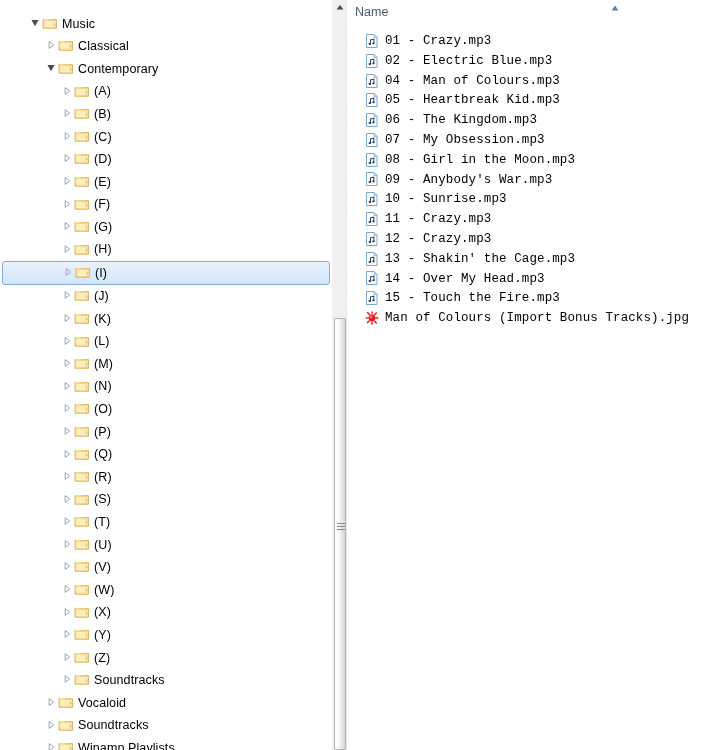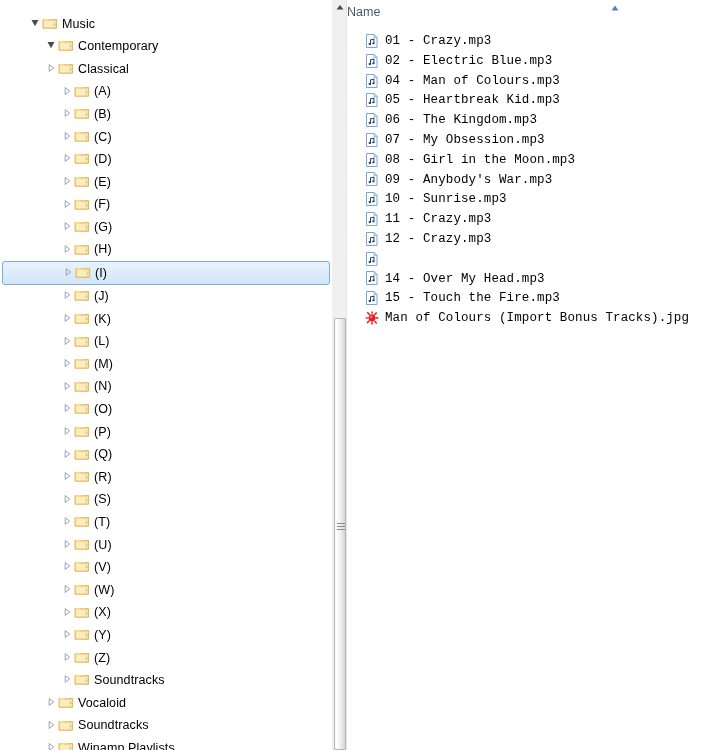--- a/index.html
+++ b/index.html
@@ -152,21 +152,21 @@
     overflow: hidden;
   }
   #column-header {
     position: relative;
     height: 25px;
     width: 373px;
     background: #ffffff;
   }
   #col-name {
     position: absolute;
-    left: 0;
+    left: 8px;
     top: 5px;
     font-size: 12.5px;
     color: #4a5a6a;
   }
   #sort-indicator {
     position: absolute;
     left: 262px;
     top: 1px;
     width: 12px;
     height: 8px;
@@ -212,41 +212,41 @@
             </svg></span><span class="folder-icon"><svg width="16" height="16" viewBox="0 0 16 16">
               <path d="M1 4.2 L1 13.2 L13.4 13.2 L13.4 4.2 Z" fill="#f0c064"></path>
               <path d="M1 4.2 L1 13.2 L13.4 13.2 L13.4 5.4 L6.6 5.4 L5.4 4.2 Z" fill="#fbdd92"></path>
               <path d="M2.2 6.0 L12.4 6.0 L12.4 12.6 L2.2 12.6 Z" fill="#fdeec0"></path>
               <path d="M11.6 4.6 L14.6 4.6 L14.6 13.4 L11.6 13.4 Z" fill="#f3cd7a"></path>
               <path d="M12.0 5.0 L14.2 5.0 L14.2 13.0 L12.0 13.0 Z" fill="#fae2a2"></path>
               <circle cx="12.6" cy="9.2" r="0.75" fill="#7fc5d8"></circle>
               <path d="M1 4.2 L1 13.2 L14.6 13.2 L14.6 4.6 L11.6 4.6" fill="none" stroke="#d8a94a" stroke-width="0.8"></path>
             </svg></span><span class="tree-label">Music</span></div>
         <div class="tree-row lvl2"><span class="twisty"><svg width="10" height="10" viewBox="0 0 10 10">
+              <path d="M3.2 1.6 L7.6 5.0 L3.2 8.4 Z" fill="none" stroke="#9aa3ab" stroke-width="1"></path>
+            </svg></span><span class="folder-icon"><svg width="16" height="16" viewBox="0 0 16 16">
+              <path d="M1 4.2 L1 13.2 L13.4 13.2 L13.4 4.2 Z" fill="#f0c064"></path>
+              <path d="M1 4.2 L1 13.2 L13.4 13.2 L13.4 5.4 L6.6 5.4 L5.4 4.2 Z" fill="#fbdd92"></path>
+              <path d="M2.2 6.0 L12.4 6.0 L12.4 12.6 L2.2 12.6 Z" fill="#fdeec0"></path>
+              <path d="M11.6 4.6 L14.6 4.6 L14.6 13.4 L11.6 13.4 Z" fill="#f3cd7a"></path>
+              <path d="M12.0 5.0 L14.2 5.0 L14.2 13.0 L12.0 13.0 Z" fill="#fae2a2"></path>
+              <circle cx="12.6" cy="9.2" r="0.75" fill="#7fc5d8"></circle>
+              <path d="M1 4.2 L1 13.2 L14.6 13.2 L14.6 4.6 L11.6 4.6" fill="none" stroke="#d8a94a" stroke-width="0.8"></path>
+            </svg></span><span class="tree-label">Classical</span></div>
+        <div class="tree-row lvl2"><span class="twisty"><svg width="10" height="10" viewBox="0 0 10 10">
               <path d="M1.5 2 L8.5 2 L5 8.2 Z" fill="#4a4a4a"></path>
             </svg></span><span class="folder-icon"><svg width="16" height="16" viewBox="0 0 16 16">
               <path d="M1 4.2 L1 13.2 L13.4 13.2 L13.4 4.2 Z" fill="#f0c064"></path>
               <path d="M1 4.2 L1 13.2 L13.4 13.2 L13.4 5.4 L6.6 5.4 L5.4 4.2 Z" fill="#fbdd92"></path>
               <path d="M2.2 6.0 L12.4 6.0 L12.4 12.6 L2.2 12.6 Z" fill="#fdeec0"></path>
               <path d="M11.6 4.6 L14.6 4.6 L14.6 13.4 L11.6 13.4 Z" fill="#f3cd7a"></path>
               <path d="M12.0 5.0 L14.2 5.0 L14.2 13.0 L12.0 13.0 Z" fill="#fae2a2"></path>
               <circle cx="12.6" cy="9.2" r="0.75" fill="#7fc5d8"></circle>
               <path d="M1 4.2 L1 13.2 L14.6 13.2 L14.6 4.6 L11.6 4.6" fill="none" stroke="#d8a94a" stroke-width="0.8"></path>
             </svg></span><span class="tree-label">Contemporary</span></div>
-        <div class="tree-row lvl2"><span class="twisty"><svg width="10" height="10" viewBox="0 0 10 10">
-              <path d="M3.2 1.6 L7.6 5.0 L3.2 8.4 Z" fill="none" stroke="#9aa3ab" stroke-width="1"></path>
-            </svg></span><span class="folder-icon"><svg width="16" height="16" viewBox="0 0 16 16">
-              <path d="M1 4.2 L1 13.2 L13.4 13.2 L13.4 4.2 Z" fill="#f0c064"></path>
-              <path d="M1 4.2 L1 13.2 L13.4 13.2 L13.4 5.4 L6.6 5.4 L5.4 4.2 Z" fill="#fbdd92"></path>
-              <path d="M2.2 6.0 L12.4 6.0 L12.4 12.6 L2.2 12.6 Z" fill="#fdeec0"></path>
-              <path d="M11.6 4.6 L14.6 4.6 L14.6 13.4 L11.6 13.4 Z" fill="#f3cd7a"></path>
-              <path d="M12.0 5.0 L14.2 5.0 L14.2 13.0 L12.0 13.0 Z" fill="#fae2a2"></path>
-              <circle cx="12.6" cy="9.2" r="0.75" fill="#7fc5d8"></circle>
-              <path d="M1 4.2 L1 13.2 L14.6 13.2 L14.6 4.6 L11.6 4.6" fill="none" stroke="#d8a94a" stroke-width="0.8"></path>
-            </svg></span><span class="tree-label">Classical</span></div>
         <div class="tree-row lvl3"><span class="twisty"><svg width="10" height="10" viewBox="0 0 10 10">
               <path d="M3.2 1.6 L7.6 5.0 L3.2 8.4 Z" fill="none" stroke="#9aa3ab" stroke-width="1"></path>
             </svg></span><span class="folder-icon"><svg width="16" height="16" viewBox="0 0 16 16">
               <path d="M1 4.2 L1 13.2 L13.4 13.2 L13.4 4.2 Z" fill="#f0c064"></path>
               <path d="M1 4.2 L1 13.2 L13.4 13.2 L13.4 5.4 L6.6 5.4 L5.4 4.2 Z" fill="#fbdd92"></path>
               <path d="M2.2 6.0 L12.4 6.0 L12.4 12.6 L2.2 12.6 Z" fill="#fdeec0"></path>
               <path d="M11.6 4.6 L14.6 4.6 L14.6 13.4 L11.6 13.4 Z" fill="#f3cd7a"></path>
               <path d="M12.0 5.0 L14.2 5.0 L14.2 13.0 L12.0 13.0 Z" fill="#fae2a2"></path>
               <circle cx="12.6" cy="9.2" r="0.75" fill="#7fc5d8"></circle>
               <path d="M1 4.2 L1 13.2 L14.6 13.2 L14.6 4.6 L11.6 4.6" fill="none" stroke="#d8a94a" stroke-width="0.8"></path>
@@ -678,21 +678,21 @@
               <path d="M6.0 6.6 L10.4 5.6 L10.4 10.4 L9.4 10.4 L9.4 6.8 L7.0 7.3 L7.0 11.0 L6.0 11.0 Z" fill="#23406b"></path>
               <rect x="4.6" y="10.0" width="2.6" height="1.9" rx="0.9" fill="#23406b"></rect>
               <rect x="8.2" y="9.4" width="2.4" height="1.8" rx="0.9" fill="#23406b"></rect>
             </svg></span><span class="file-label">12 - Crazy.mp3</span></div>
         <div class="file-row"><span class="file-icon"><svg width="16" height="16" viewBox="0 0 16 16">
               <path d="M2.5 1.5 L10.0 1.5 L13.0 4.5 L13.0 14.5 L2.5 14.5 Z" fill="#ffffff" stroke="#7ba7d0" stroke-width="1"></path>
               <path d="M10.0 1.5 L10.0 4.5 L13.0 4.5 Z" fill="#dce9f5" stroke="#7ba7d0" stroke-width="0.7"></path>
               <path d="M6.0 6.6 L10.4 5.6 L10.4 10.4 L9.4 10.4 L9.4 6.8 L7.0 7.3 L7.0 11.0 L6.0 11.0 Z" fill="#23406b"></path>
               <rect x="4.6" y="10.0" width="2.6" height="1.9" rx="0.9" fill="#23406b"></rect>
               <rect x="8.2" y="9.4" width="2.4" height="1.8" rx="0.9" fill="#23406b"></rect>
-            </svg></span></div>
+            </svg></span><span class="file-label">13 - Shakin' the Cage.mp3</span></div>
         <div class="file-row"><span class="file-icon"><svg width="16" height="16" viewBox="0 0 16 16">
               <path d="M2.5 1.5 L10.0 1.5 L13.0 4.5 L13.0 14.5 L2.5 14.5 Z" fill="#ffffff" stroke="#7ba7d0" stroke-width="1"></path>
               <path d="M10.0 1.5 L10.0 4.5 L13.0 4.5 Z" fill="#dce9f5" stroke="#7ba7d0" stroke-width="0.7"></path>
               <path d="M6.0 6.6 L10.4 5.6 L10.4 10.4 L9.4 10.4 L9.4 6.8 L7.0 7.3 L7.0 11.0 L6.0 11.0 Z" fill="#23406b"></path>
               <rect x="4.6" y="10.0" width="2.6" height="1.9" rx="0.9" fill="#23406b"></rect>
               <rect x="8.2" y="9.4" width="2.4" height="1.8" rx="0.9" fill="#23406b"></rect>
             </svg></span><span class="file-label">14 - Over My Head.mp3</span></div>
         <div class="file-row"><span class="file-icon"><svg width="16" height="16" viewBox="0 0 16 16">
               <path d="M2.5 1.5 L10.0 1.5 L13.0 4.5 L13.0 14.5 L2.5 14.5 Z" fill="#ffffff" stroke="#7ba7d0" stroke-width="1"></path>
               <path d="M10.0 1.5 L10.0 4.5 L13.0 4.5 Z" fill="#dce9f5" stroke="#7ba7d0" stroke-width="0.7"></path>

